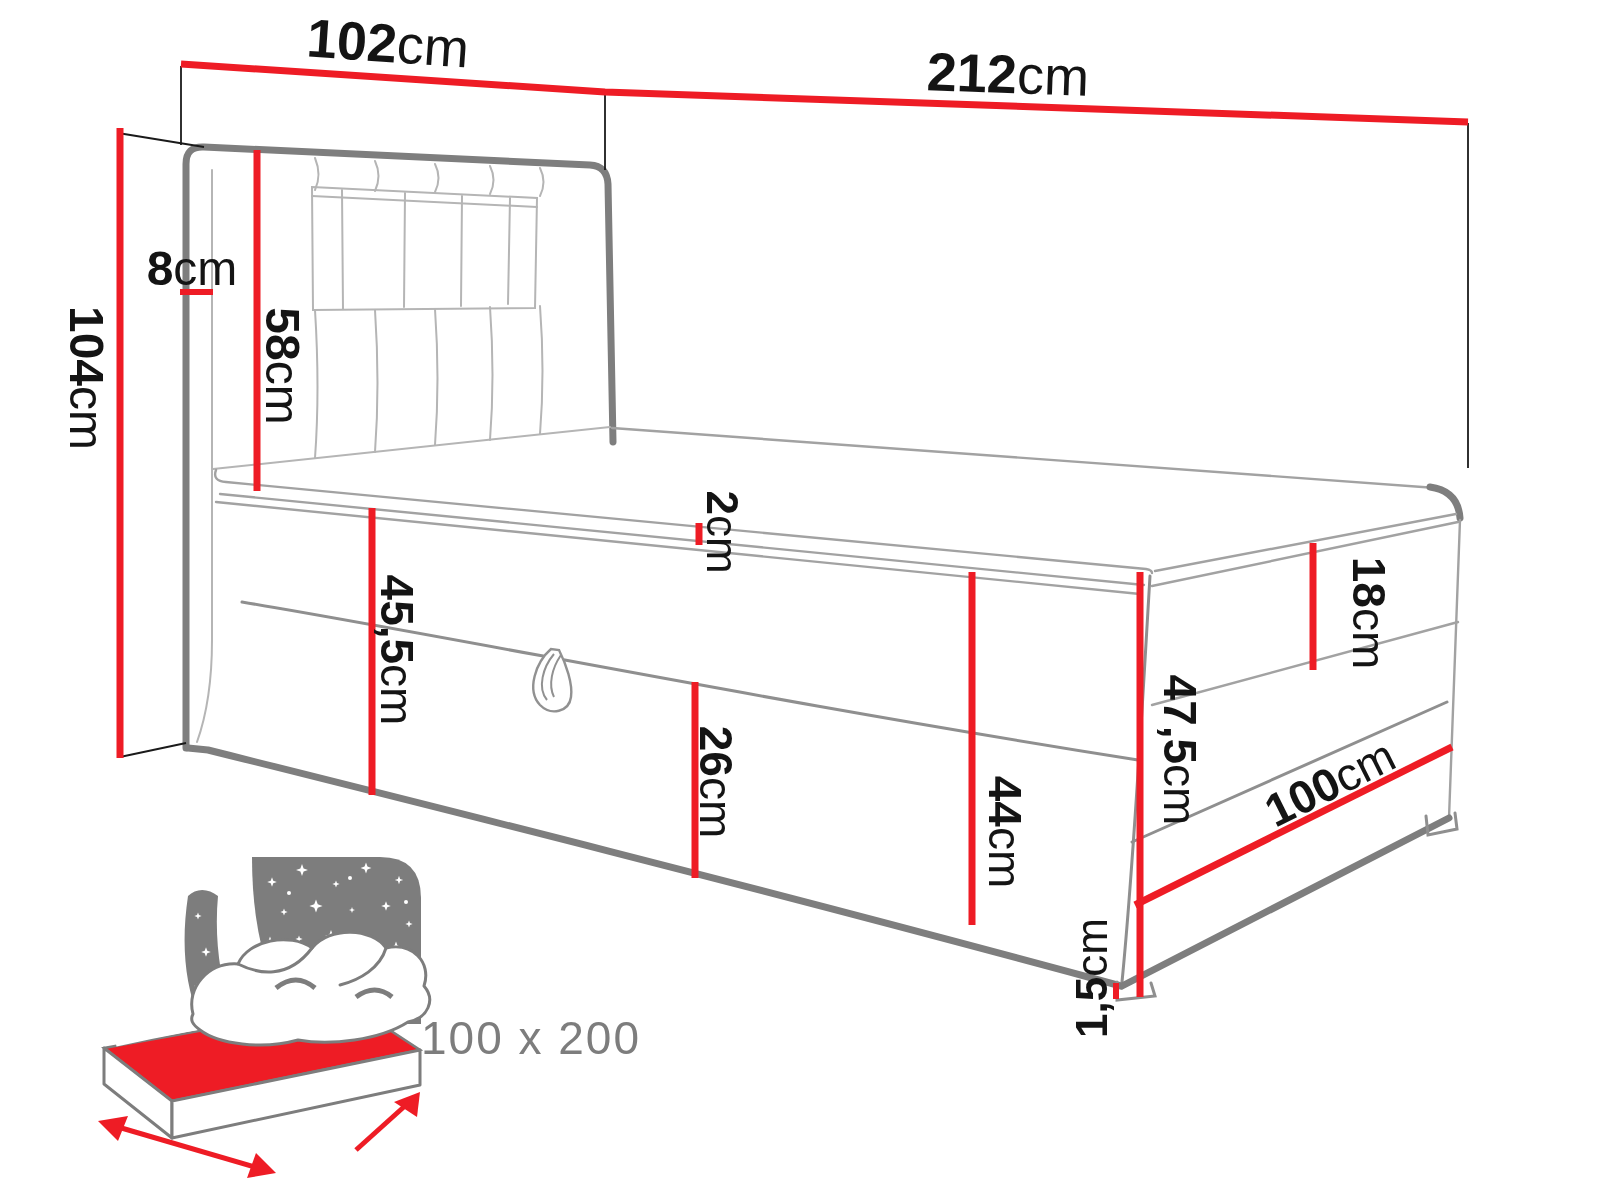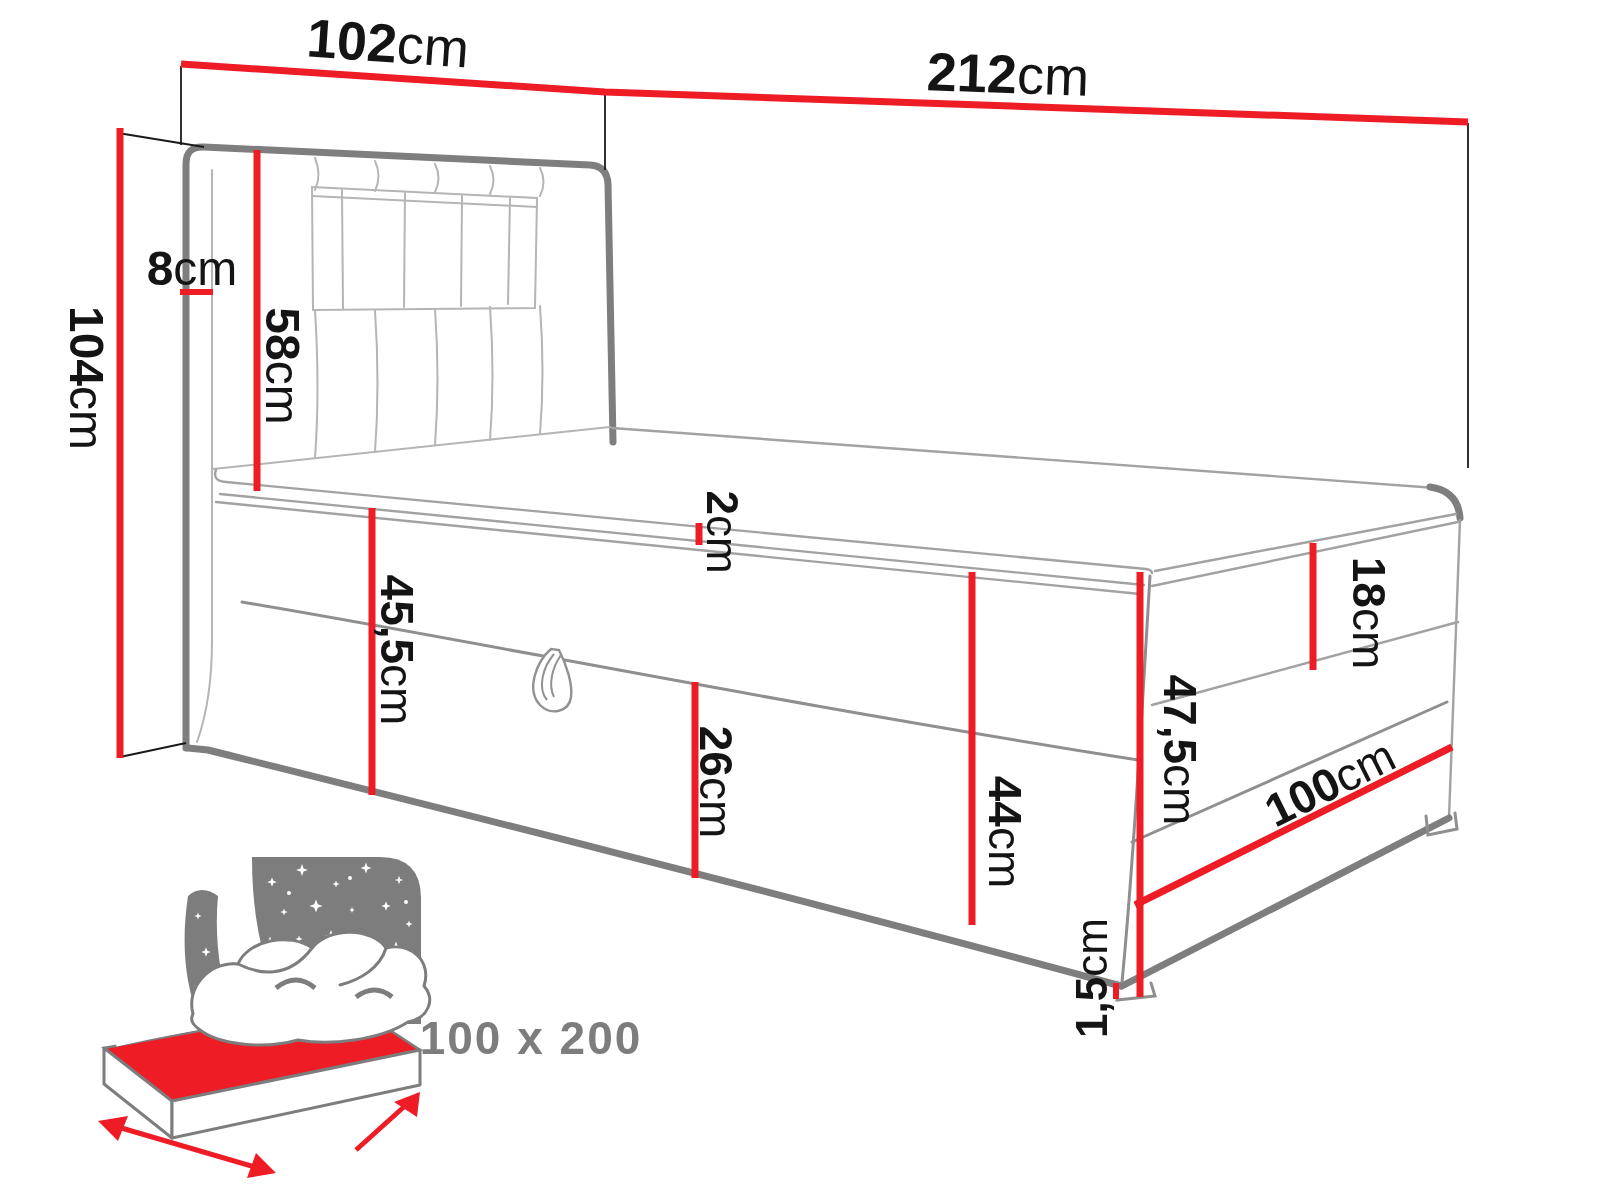--- a/index.html
+++ b/index.html
@@ -14,21 +14,21 @@
     font-family:"Liberation Sans", sans-serif;
   }
   #stage svg{position:absolute;left:0;top:0;}
   .dim{
     position:absolute;color:var(--label);white-space:nowrap;line-height:1;
     transform-origin:center center;letter-spacing:0px;
   }
   .dim .num{font-weight:700;}
   .dim .unit{font-weight:400;}
   .size-badge{
-    position:absolute;color:var(--icon);font-weight:700;white-space:nowrap;line-height:1;
+    position:absolute;color:var(--icon);font-weight:400;white-space:nowrap;line-height:1;
     transform-origin:center center;letter-spacing:2px;
   }
   
   .red{stroke:var(--accent);fill:none;}
   .redfill{fill:var(--accent);stroke:none;}
   .g-thick{stroke:var(--outline);stroke-width:7;fill:none;stroke-linecap:round;stroke-linejoin:round;}
   .g-mid{stroke:#8f8f8f;stroke-width:3;fill:none;stroke-linecap:round;}
   .g-thin{stroke:#a2a2a2;stroke-width:2.4;fill:none;stroke-linecap:round;}
   .g-hair{stroke:#b5b5b5;stroke-width:2;fill:none;stroke-linecap:round;}
   .blk{stroke:#1a1a1a;stroke-width:1.8;fill:none;}

